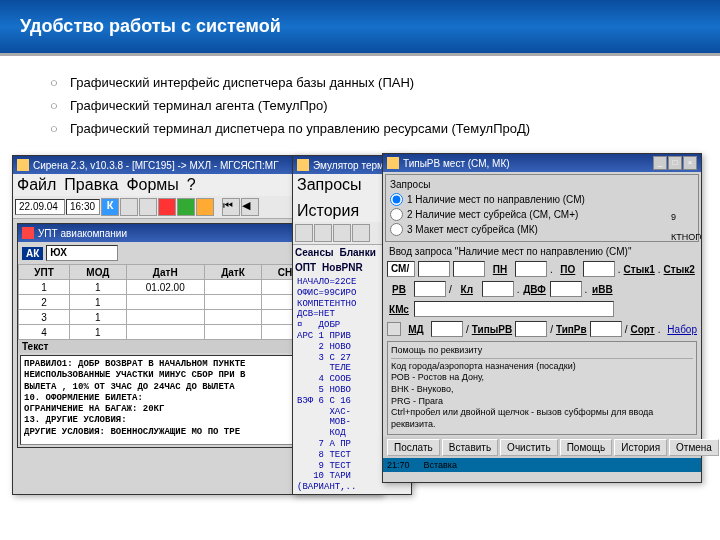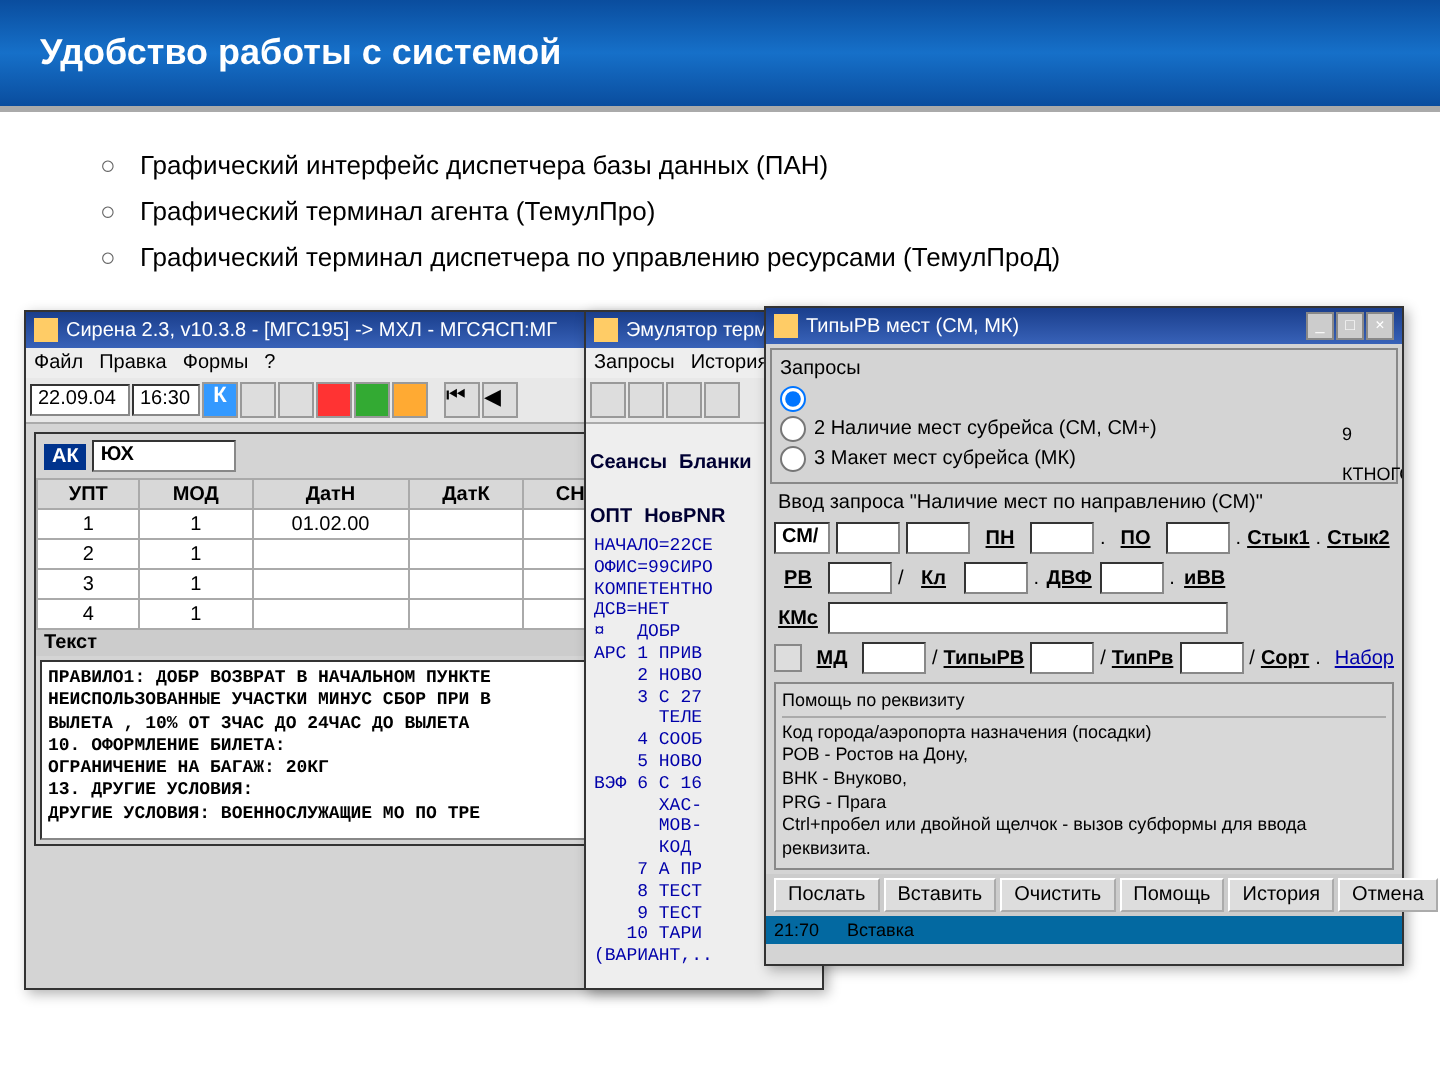--- a/index.html
+++ b/index.html
@@ -11,36 +11,36 @@
   .bullets li::before { content: "○"; position: absolute; left: 0; color: #666; }
   .shots { position: relative; height: 360px; margin: 0 12px; }
   .win { position: absolute; border: 1px solid #333; background: #d4d4d4; box-shadow: 2px 2px 6px rgba(0,0,0,.3); }
   .w1 { left: 0; top: 0; width: 370px; height: 340px; }
   .w2 { left: 280px; top: 0; width: 120px; height: 340px; background:#eee;}
   .w3 { left: 370px; top: -2px; width: 320px; height: 330px; }
   .titlebar { background: linear-gradient(180deg,#1a3e8c,#3862b8); color:#fff; padding:2px 4px; display:flex; align-items:center; gap:4px; font-size:10px; height:18px;}
   .tb-icon { width:12px;height:12px;background:#fc6;display:inline-block;}
   .win-btns { margin-left:auto; display:flex; gap:1px;}
   .win-btn { width:14px;height:14px;background:#ccc;border:1px solid #888;font-size:8px;text-align:center;line-height:12px;}
-  .menubar { background:#eee; padding:2px 4px; font-size:10px; display:flex; gap:8px;}
+  .menubar { background:#eee; padding:2px 4px; font-size:16px; display:flex; gap:8px;}
   .toolbar { background:#e8e8e8; padding:2px; display:flex; gap:1px; align-items:center; border-bottom:1px solid #aaa;}
   .tbtn { width:18px;height:18px;background:#ddd;border:1px solid #999;}
   .subwin { margin:4px; border:1px solid #333;}
   .subwin .titlebar { background: linear-gradient(180deg,#1a3e8c,#3862b8);}
   .formrow { background:#d4d4d4; padding:3px 4px; display:flex; gap:3px; align-items:center;}
   .fld { background:#fff; border:1px inset #888; padding:1px 3px; font-size:10px; height:16px;}
   .lbl { font-size:10px; font-weight:bold;text-align:center;}
   table.grid { width:100%; border-collapse:collapse; font-size:10px; background:#fff;}
   table.grid th, table.grid td { border:1px solid #aaa; padding:1px 8px; text-align:center; height:15px;}
   table.grid th { background:#d8d8d8;}
   .sect { background:#ccc; padding:1px 4px; font-size:10px; font-weight:bold;}
   .textbox { background:#fff; border:1px inset #888; margin:2px; padding:3px; font-size:9px; font-weight:bold; line-height:1.25; height:90px; overflow:hidden; font-family:'Courier New',monospace;}
   .w2 .menubar{flex-wrap:wrap;}
   .w2 .bluetabs { display:flex; gap:6px; padding:2px; font-size:10px; font-weight:bold;}
-  .w2 .bluetabs span{ color:#003;margin-top:12px;}
+  .w2 .bluetabs span{ color:#003;}
   .mono { font-family:'Courier New',monospace; font-size:9px; padding:2px 4px; line-height:1.2; white-space:pre; color:#004; overflow:hidden;}
   .grp { border:1px solid #888; padding:4px; margin:2px; font-size:10px;}
   .grp .radio { display:flex; align-items:center; gap:4px; padding:1px 0;}
   .grp .radio input{margin:0;}
   .qrow { display:flex; gap:3px; align-items:center; padding:2px 4px; font-size:10px;}
   .qrow .lbl{ text-decoration:underline; min-width:24px;}
   .qrow .fld{ width:32px;}
   .hint { background:#d8d8d8; border:1px solid #888; margin:2px 4px; padding:3px; font-size:9px; line-height:1.3;}
   .btnbar { display:flex; gap:2px; padding:2px 4px; background:#ccc;}
   .btn3d { background:#ddd; border:1px outset #fff; padding:2px 6px; font-size:10px;}
@@ -81,20 +81,24 @@
       <span class="tbtn"></span>
       <span class="tbtn"></span>
       <span class="tbtn" style="background:#f33"></span>
       <span class="tbtn" style="background:#3a3"></span>
       <span class="tbtn" style="background:#fa3"></span>
       <span style="width:6px"></span>
       <span class="tbtn">⏮</span>
       <span class="tbtn">◀</span>
     </div>
     <div class="subwin">
+      <div class="titlebar">
+        <span class="tb-icon" style="background:#f44"></span>
+        <span>УПТ авиакомпании</span>
+      </div>
       <div class="formrow">
         <span class="lbl" style="background:#00338d;color:#fff;padding:1px 4px">АК</span>
         <span class="fld" style="width:72px;font-weight:bold">ЮХ</span>
       </div>
       <table class="grid">
         <tbody>
             <tr>
           <th>УПТ</th>
           <th>МОД</th>
           <th>ДатН</th>
@@ -199,20 +203,21 @@
       <div class="win-btns">
         <span class="win-btn">_</span>
         <span class="win-btn">□</span>
         <span class="win-btn">×</span>
       </div>
     </div>
     <div class="grp">
       <div style="font-size:10px;margin-bottom:2px">Запросы</div>
       <label class="radio">
           <input type="radio" checked="" style="">
+          <span>1 Наличие мест по направлению (СМ)</span>
         </label>
       <label class="radio">
           <input type="radio" style="">
           <span>2 Наличие мест субрейса (СМ, СМ+)</span>
         </label>
       <label class="radio">
           <input type="radio" style="">
           <span>3 Макет мест субрейса (МК)</span>
         </label>
     </div>

